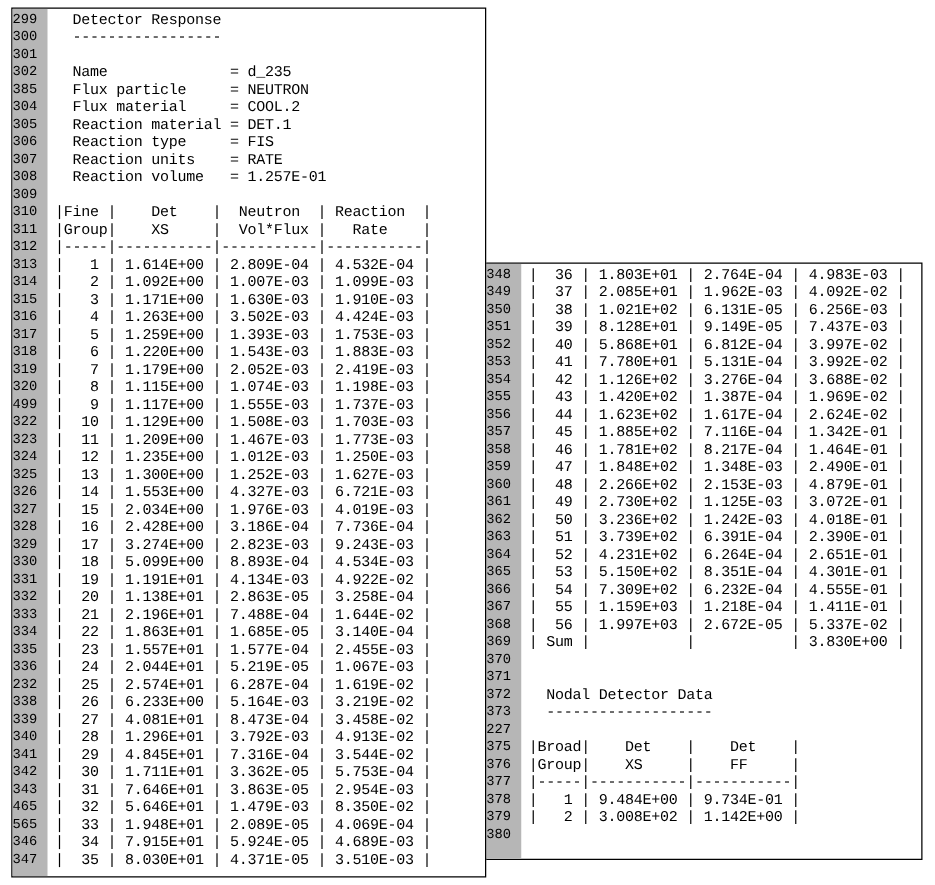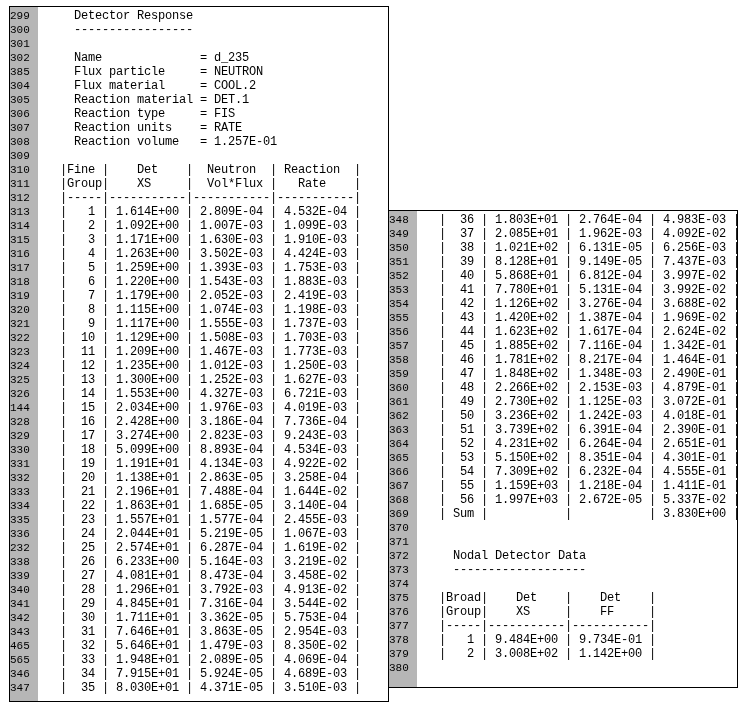--- a/index.html
+++ b/index.html
@@ -54,21 +54,21 @@
     height: 14px;
     font-size: 11px;
     color: #000;
   }
   .content {
     position: absolute;
     left: 28px;
     right: 0;
     top: 0;
     bottom: 0;
-    padding: 2px 4px 2px 22px;
+    padding: 2px 4px 2px 6px;
     box-sizing: border-box;
     white-space: pre;
     letter-spacing: -0.2px;
   }
   .content .line {
     height: 14px;
     display: block;
   }
 </style>
 </head>
@@ -97,21 +97,21 @@
         <div>364</div>
         <div>365</div>
         <div>366</div>
         <div>367</div>
         <div>368</div>
         <div>369</div>
         <div>370</div>
         <div>371</div>
         <div>372</div>
         <div>373</div>
-        <div>374</div>
+        <div>227</div>
         <div>375</div>
         <div>376</div>
         <div>377</div>
         <div>378</div>
         <div>379</div>
         <div>380</div>
       </div>
     <div class="content" id="content-right"><span class="line">|&nbsp;&nbsp;36&nbsp;|&nbsp;1.803E+01&nbsp;|&nbsp;2.764E-04&nbsp;|&nbsp;4.983E-03&nbsp;|</span><span class="line">|&nbsp;&nbsp;37&nbsp;|&nbsp;2.085E+01&nbsp;|&nbsp;1.962E-03&nbsp;|&nbsp;4.092E-02&nbsp;|</span><span class="line">|&nbsp;&nbsp;38&nbsp;|&nbsp;1.021E+02&nbsp;|&nbsp;6.131E-05&nbsp;|&nbsp;6.256E-03&nbsp;|</span><span class="line">|&nbsp;&nbsp;39&nbsp;|&nbsp;8.128E+01&nbsp;|&nbsp;9.149E-05&nbsp;|&nbsp;7.437E-03&nbsp;|</span><span class="line">|&nbsp;&nbsp;40&nbsp;|&nbsp;5.868E+01&nbsp;|&nbsp;6.812E-04&nbsp;|&nbsp;3.997E-02&nbsp;|</span><span class="line">|&nbsp;&nbsp;41&nbsp;|&nbsp;7.780E+01&nbsp;|&nbsp;5.131E-04&nbsp;|&nbsp;3.992E-02&nbsp;|</span><span class="line">|&nbsp;&nbsp;42&nbsp;|&nbsp;1.126E+02&nbsp;|&nbsp;3.276E-04&nbsp;|&nbsp;3.688E-02&nbsp;|</span><span class="line">|&nbsp;&nbsp;43&nbsp;|&nbsp;1.420E+02&nbsp;|&nbsp;1.387E-04&nbsp;|&nbsp;1.969E-02&nbsp;|</span><span class="line">|&nbsp;&nbsp;44&nbsp;|&nbsp;1.623E+02&nbsp;|&nbsp;1.617E-04&nbsp;|&nbsp;2.624E-02&nbsp;|</span><span class="line">|&nbsp;&nbsp;45&nbsp;|&nbsp;1.885E+02&nbsp;|&nbsp;7.116E-04&nbsp;|&nbsp;1.342E-01&nbsp;|</span><span class="line">|&nbsp;&nbsp;46&nbsp;|&nbsp;1.781E+02&nbsp;|&nbsp;8.217E-04&nbsp;|&nbsp;1.464E-01&nbsp;|</span><span class="line">|&nbsp;&nbsp;47&nbsp;|&nbsp;1.848E+02&nbsp;|&nbsp;1.348E-03&nbsp;|&nbsp;2.490E-01&nbsp;|</span><span class="line">|&nbsp;&nbsp;48&nbsp;|&nbsp;2.266E+02&nbsp;|&nbsp;2.153E-03&nbsp;|&nbsp;4.879E-01&nbsp;|</span><span class="line">|&nbsp;&nbsp;49&nbsp;|&nbsp;2.730E+02&nbsp;|&nbsp;1.125E-03&nbsp;|&nbsp;3.072E-01&nbsp;|</span><span class="line">|&nbsp;&nbsp;50&nbsp;|&nbsp;3.236E+02&nbsp;|&nbsp;1.242E-03&nbsp;|&nbsp;4.018E-01&nbsp;|</span><span class="line">|&nbsp;&nbsp;51&nbsp;|&nbsp;3.739E+02&nbsp;|&nbsp;6.391E-04&nbsp;|&nbsp;2.390E-01&nbsp;|</span><span class="line">|&nbsp;&nbsp;52&nbsp;|&nbsp;4.231E+02&nbsp;|&nbsp;6.264E-04&nbsp;|&nbsp;2.651E-01&nbsp;|</span><span class="line">|&nbsp;&nbsp;53&nbsp;|&nbsp;5.150E+02&nbsp;|&nbsp;8.351E-04&nbsp;|&nbsp;4.301E-01&nbsp;|</span><span class="line">|&nbsp;&nbsp;54&nbsp;|&nbsp;7.309E+02&nbsp;|&nbsp;6.232E-04&nbsp;|&nbsp;4.555E-01&nbsp;|</span><span class="line">|&nbsp;&nbsp;55&nbsp;|&nbsp;1.159E+03&nbsp;|&nbsp;1.218E-04&nbsp;|&nbsp;1.411E-01&nbsp;|</span><span class="line">|&nbsp;&nbsp;56&nbsp;|&nbsp;1.997E+03&nbsp;|&nbsp;2.672E-05&nbsp;|&nbsp;5.337E-02&nbsp;|</span><span class="line">|&nbsp;Sum&nbsp;|&nbsp;&nbsp;&nbsp;&nbsp;&nbsp;&nbsp;&nbsp;&nbsp;&nbsp;&nbsp;&nbsp;|&nbsp;&nbsp;&nbsp;&nbsp;&nbsp;&nbsp;&nbsp;&nbsp;&nbsp;&nbsp;&nbsp;|&nbsp;3.830E+00&nbsp;|</span><span class="line"></span><span class="line"></span><span class="line">&nbsp;&nbsp;Nodal&nbsp;Detector&nbsp;Data</span><span class="line">&nbsp;&nbsp;-------------------</span><span class="line"></span><span class="line">|Broad|&nbsp;&nbsp;&nbsp;&nbsp;Det&nbsp;&nbsp;&nbsp;&nbsp;|&nbsp;&nbsp;&nbsp;&nbsp;Det&nbsp;&nbsp;&nbsp;&nbsp;|</span><span class="line">|Group|&nbsp;&nbsp;&nbsp;&nbsp;XS&nbsp;&nbsp;&nbsp;&nbsp;&nbsp;|&nbsp;&nbsp;&nbsp;&nbsp;FF&nbsp;&nbsp;&nbsp;&nbsp;&nbsp;|</span><span class="line">|-----|-----------|-----------|</span><span class="line">|&nbsp;&nbsp;&nbsp;1&nbsp;|&nbsp;9.484E+00&nbsp;|&nbsp;9.734E-01&nbsp;|</span><span class="line">|&nbsp;&nbsp;&nbsp;2&nbsp;|&nbsp;3.008E+02&nbsp;|&nbsp;1.142E+00&nbsp;|</span><span class="line"></span></div>
   </div>
 
@@ -132,27 +132,27 @@
         <div>311</div>
         <div>312</div>
         <div>313</div>
         <div>314</div>
         <div>315</div>
         <div>316</div>
         <div>317</div>
         <div>318</div>
         <div>319</div>
         <div>320</div>
-        <div>321</div>
+        <div>499</div>
         <div>322</div>
         <div>323</div>
         <div>324</div>
         <div>325</div>
         <div>326</div>
-        <div>144</div>
+        <div>327</div>
         <div>328</div>
         <div>329</div>
         <div>330</div>
         <div>331</div>
         <div>332</div>
         <div>333</div>
         <div>334</div>
         <div>335</div>
         <div>336</div>
         <div>232</div>

